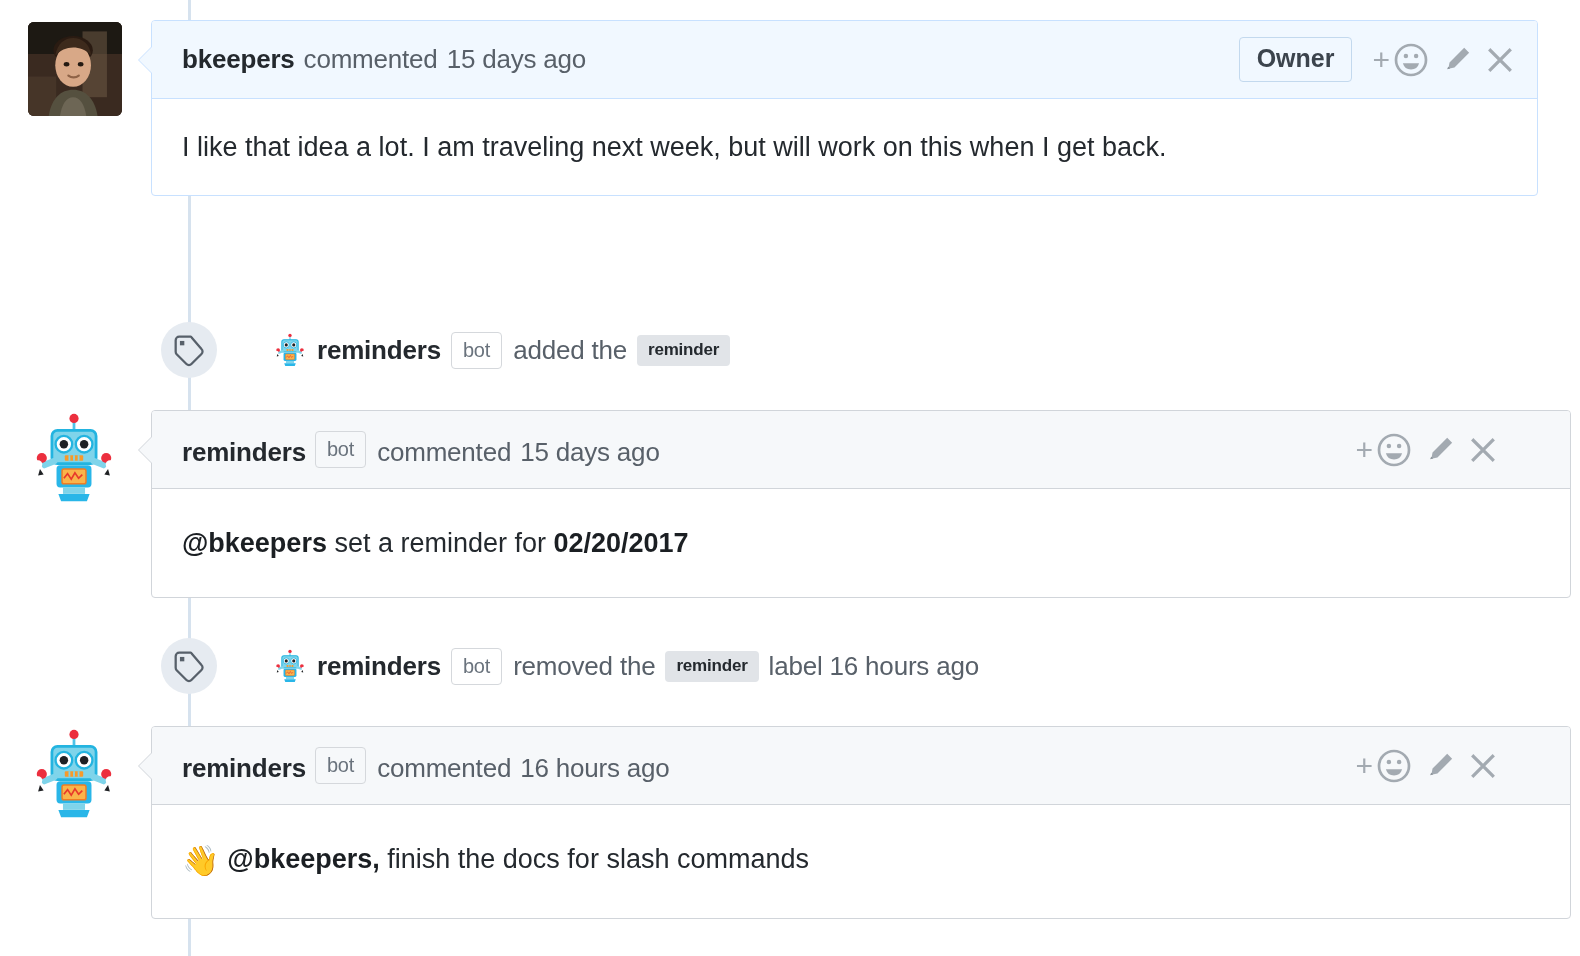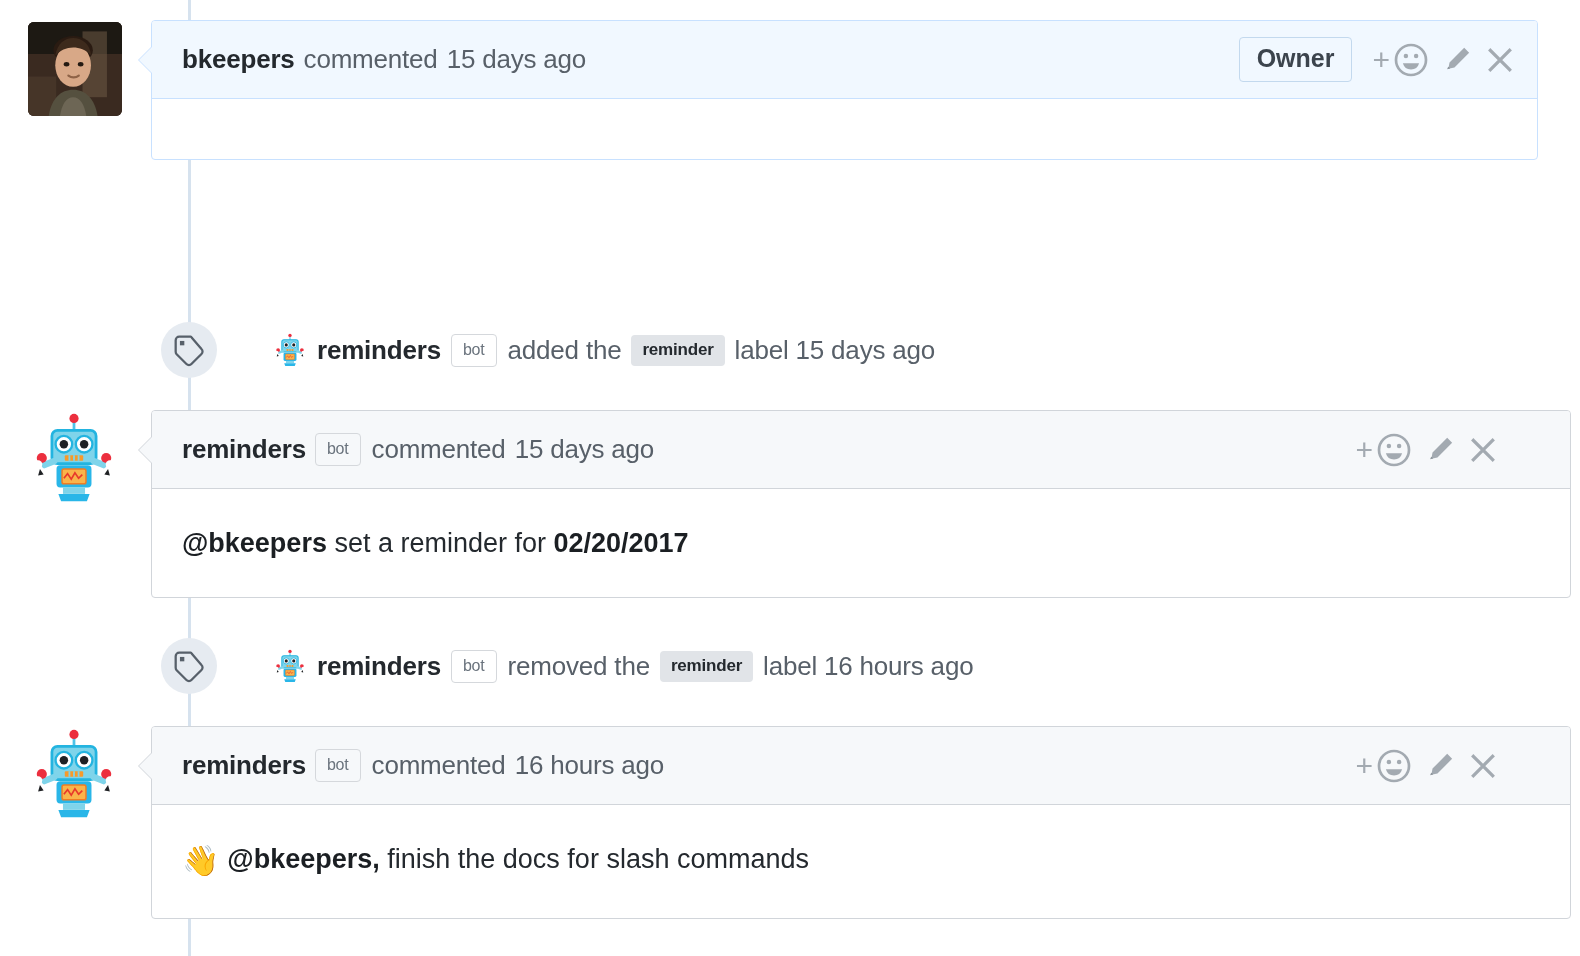--- a/index.html
+++ b/index.html
@@ -101,35 +101,35 @@
   .comment.is-blue .caret-in {
     border-right-color: #f1f8ff;
   }
 
   .author-line {
     font-size: 26px;
     color: #586069;
     letter-spacing: -0.2px;
     white-space: nowrap;
     display: flex;
-    align-items: center;
+    align-items: flex-end;
   }
   .author-name {
     font-weight: bold;
     color: #24292e;
     margin-right: 9px;
   }
   .meta-text { color: #586069; }
 
   .bot-badge {
     display: inline-block;
     border: 1px solid #d5d8dc;
     border-radius: 4px;
     color: #6a737d;
-    font-size: 16px;
+    font-size: 20px;
     line-height: 1;
     padding: 7px 11px 8px;
     margin: 0 11px 0 0;
     background: transparent;
   }
 
   .header-actions {
     margin-left: auto;
     display: flex;
     align-items: center;
@@ -333,38 +333,38 @@
 
         <span class="icon-btn">
           <svg width="30" height="30" viewBox="0 0 24 24">
             <use href="#ico-close"></use>
           </svg>
         </span>
       </div>
     </div>
 
     <div class="comment-body">
+      <p>I like that idea a lot. I am traveling next week, but will work on this when I get back.</p>
     </div>
   </div>
 
   <div class="event-row" style="left:161px; top:322px;">
     <span class="event-badge">
       <svg width="34" height="34" viewBox="0 0 24 24">
         <use href="#ico-tag"></use>
       </svg>
     </span>
     <svg class="event-avatar" viewBox="0 0 100 100">
       <use href="#ico-robot"></use>
     </svg>
     <span class="event-text">
       <span class="event-user">reminders</span>
       <span class="bot-badge">bot</span>
       <span>added the</span>
       <span class="label-chip">reminder</span>
-      <span>label 15 days ago</span>
     </span>
   </div>
 
   <svg class="avatar-robot" style="left:28px; top:412px;" viewBox="0 0 100 100">
     <use href="#ico-robot"></use>
   </svg>
 
   <div class="comment" style="left:151px; top:410px; width:1420px;">
     <div class="caret-out"></div>
     <div class="caret-in"></div>

